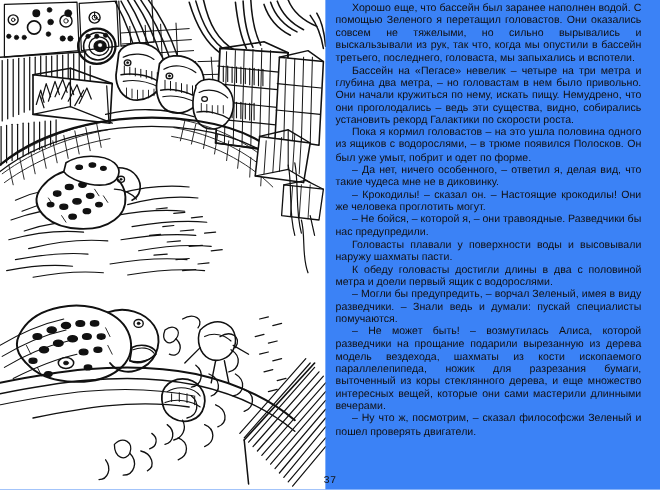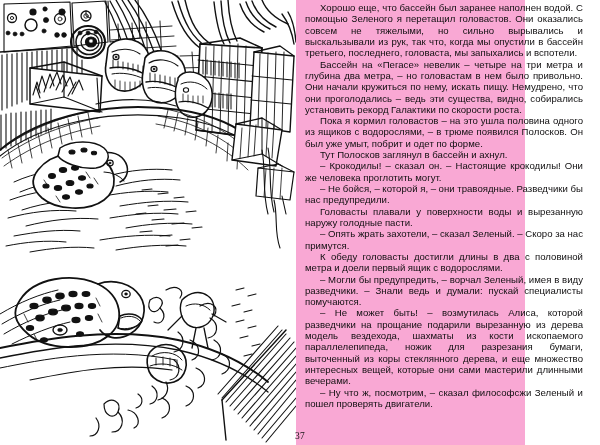--- a/index.html
+++ b/index.html
@@ -10,23 +10,23 @@
   body {
     width: 600px;
     height: 445px;
     overflow: hidden;
     font-family: "Liberation Sans", sans-serif;
     position: relative;
   }
   #page {
     position: absolute;
     left: 0; top: 0;
-    width: 525px;
+    width: 600px;
     height: 445px;
-    background: #f9a8d4;
+    background: #3b82f6;
   }
 
   
   #illustration {
     position: absolute;
     left: 0px;
     top: 0px;
     width: 296px;
     height: 445px;
     overflow: hidden;
@@ -58,21 +58,21 @@
     word-spacing: -0.1px;
     letter-spacing: 0.02px;
   }
 
   #page-number {
     position: absolute;
     left: 0;
     top: 431px;
     width: 600px;
     text-align: center;
-    font-family: Liberation Serif, serif;
+    font-family: Liberation Mono, monospace;
     font-size: 9.4px;
     color: #141414;
     letter-spacing: 0.3px;
   }
   #page-number span { display: inline-block; }
 </style>
 </head>
 <body>
 
 <div id="page">
@@ -596,25 +596,24 @@
         </g>
 
       </g>
     </svg>
   </div>
 
   <div id="text-column">
     <p class="para">Хорошо еще, что бассейн был заранее наполнен водой. С помощью Зеленого я перетащил головастов. Они оказались совсем не тяжелыми, но сильно вырывались и выскальзывали из рук, так что, когда мы опустили в бассейн третьего, последнего, головаста, мы запыхались и вспотели.</p>
     <p class="para">Бассейн на «Пегасе» невелик – четыре на три метра и глубина два метра, – но головастам в нем было привольно. Они начали кружиться по нему, искать пищу. Немудрено, что они проголодались – ведь эти существа, видно, собирались установить рекорд Галактики по скорости роста.</p>
     <p class="para">Пока я кормил головастов – на это ушла половина одного из ящиков с водорослями, – в трюме появился Полосков. Он был уже умыт, побрит и одет по форме.</p>
-    <p class="para">Тут Полосков заглянул в бассейн и ахнул.</p>
+    <p class="para">– Да нет, ничего особенного, – ответил я, делая вид, что такие чудеса мне не в диковинку.</p>
     <p class="para">– Крокодилы! – сказал он. – Настоящие крокодилы! Они же человека проглотить могут.</p>
     <p class="para">– Не бойся, – которой я, – они травоядные. Разведчики бы нас предупредили.</p>
-    <p class="para">Головасты плавали у поверхности воды и вырезанную наружу голодные пасти.</p>
-    <p class="para">– Опять жрать захотели, – сказал Зеленый. – Скоро за нас примутся.</p>
+    <p class="para">Головасты плавали у поверхности воды и высовывали наружу шахматы пасти.</p>
     <p class="para">К обеду головасты достигли длины в два с половиной метра и доели первый ящик с водорослями.</p>
     <p class="para">– Могли бы предупредить, – ворчал Зеленый, имея в виду разведчики. – Знали ведь и думали: пускай специалисты помучаются.</p>
     <p class="para">– Не может быть! – возмутилась Алиса, которой разведчики на прощание подарили вырезанную из дерева модель вездехода, шахматы из кости ископаемого параллелепипеда, ножик для разрезания бумаги, выточенный из коры стеклянного дерева, и еще множество интересных вещей, которые они сами мастерили длинными вечерами.</p>
     <p class="para">– Ну что ж, посмотрим, – сказал философсжи Зеленый и пошел проверять двигатели.</p>
   </div>
 
   <div id="page-number">
     <span>37</span>
   </div>
 

